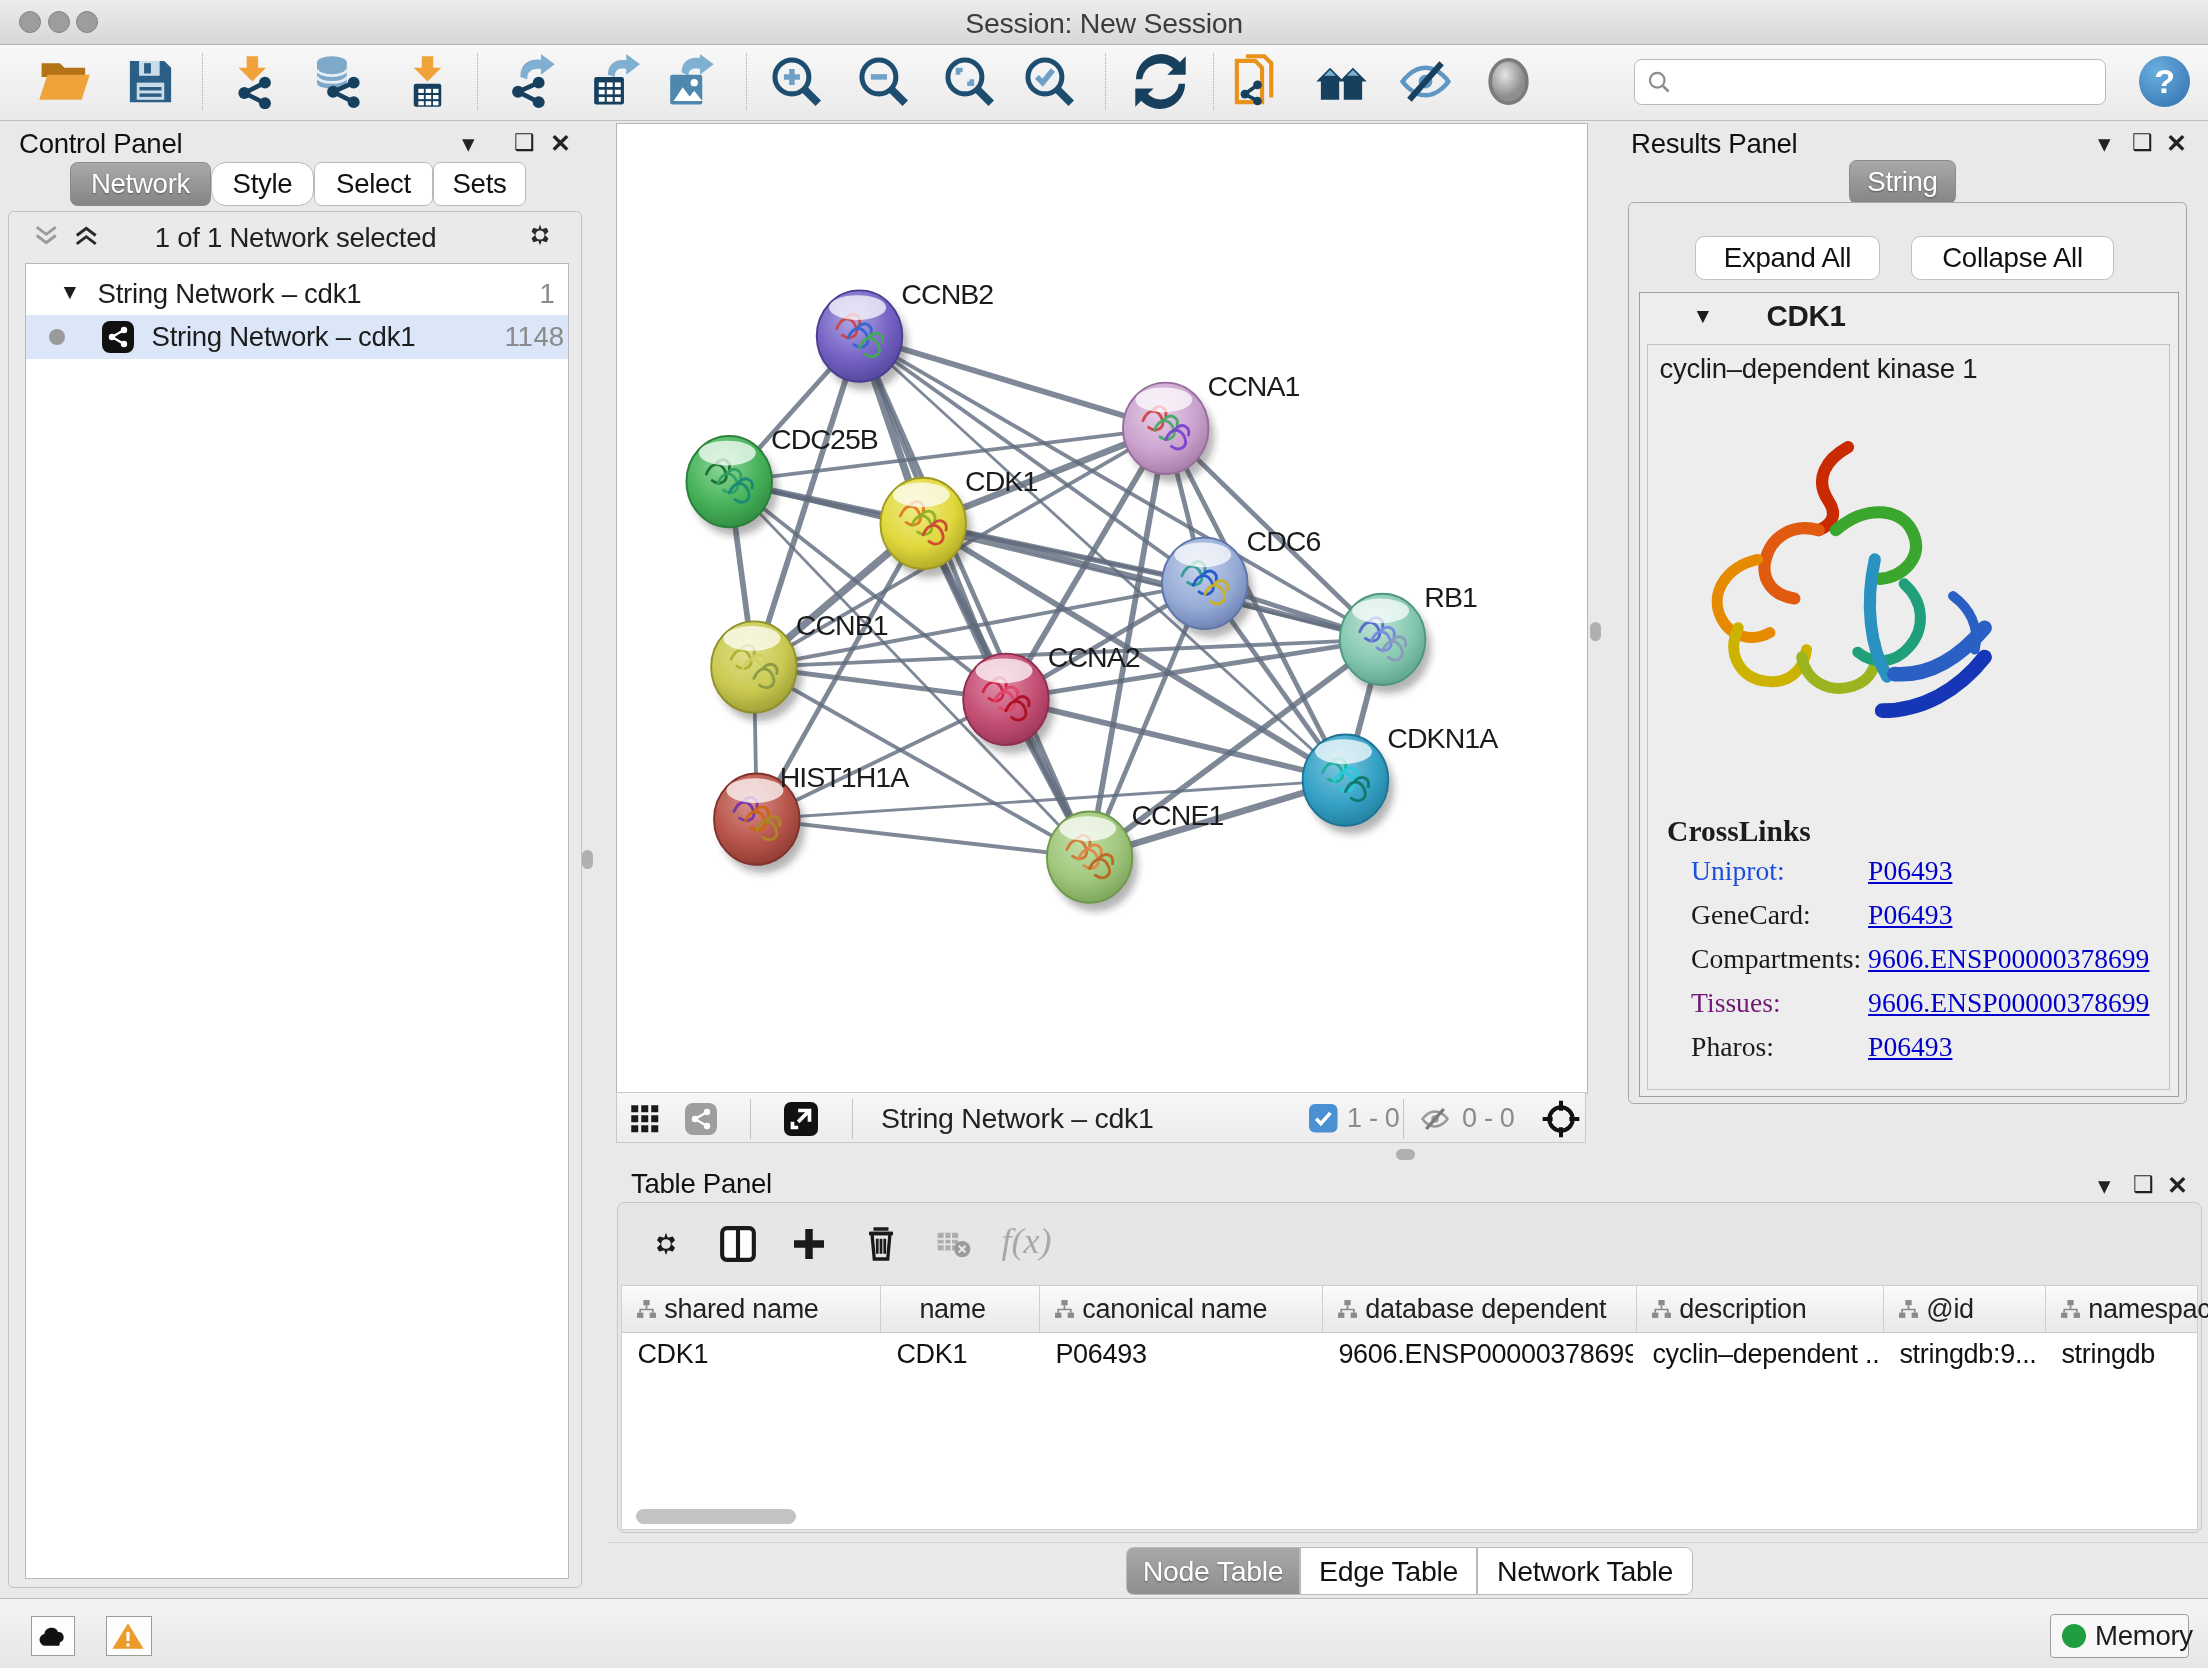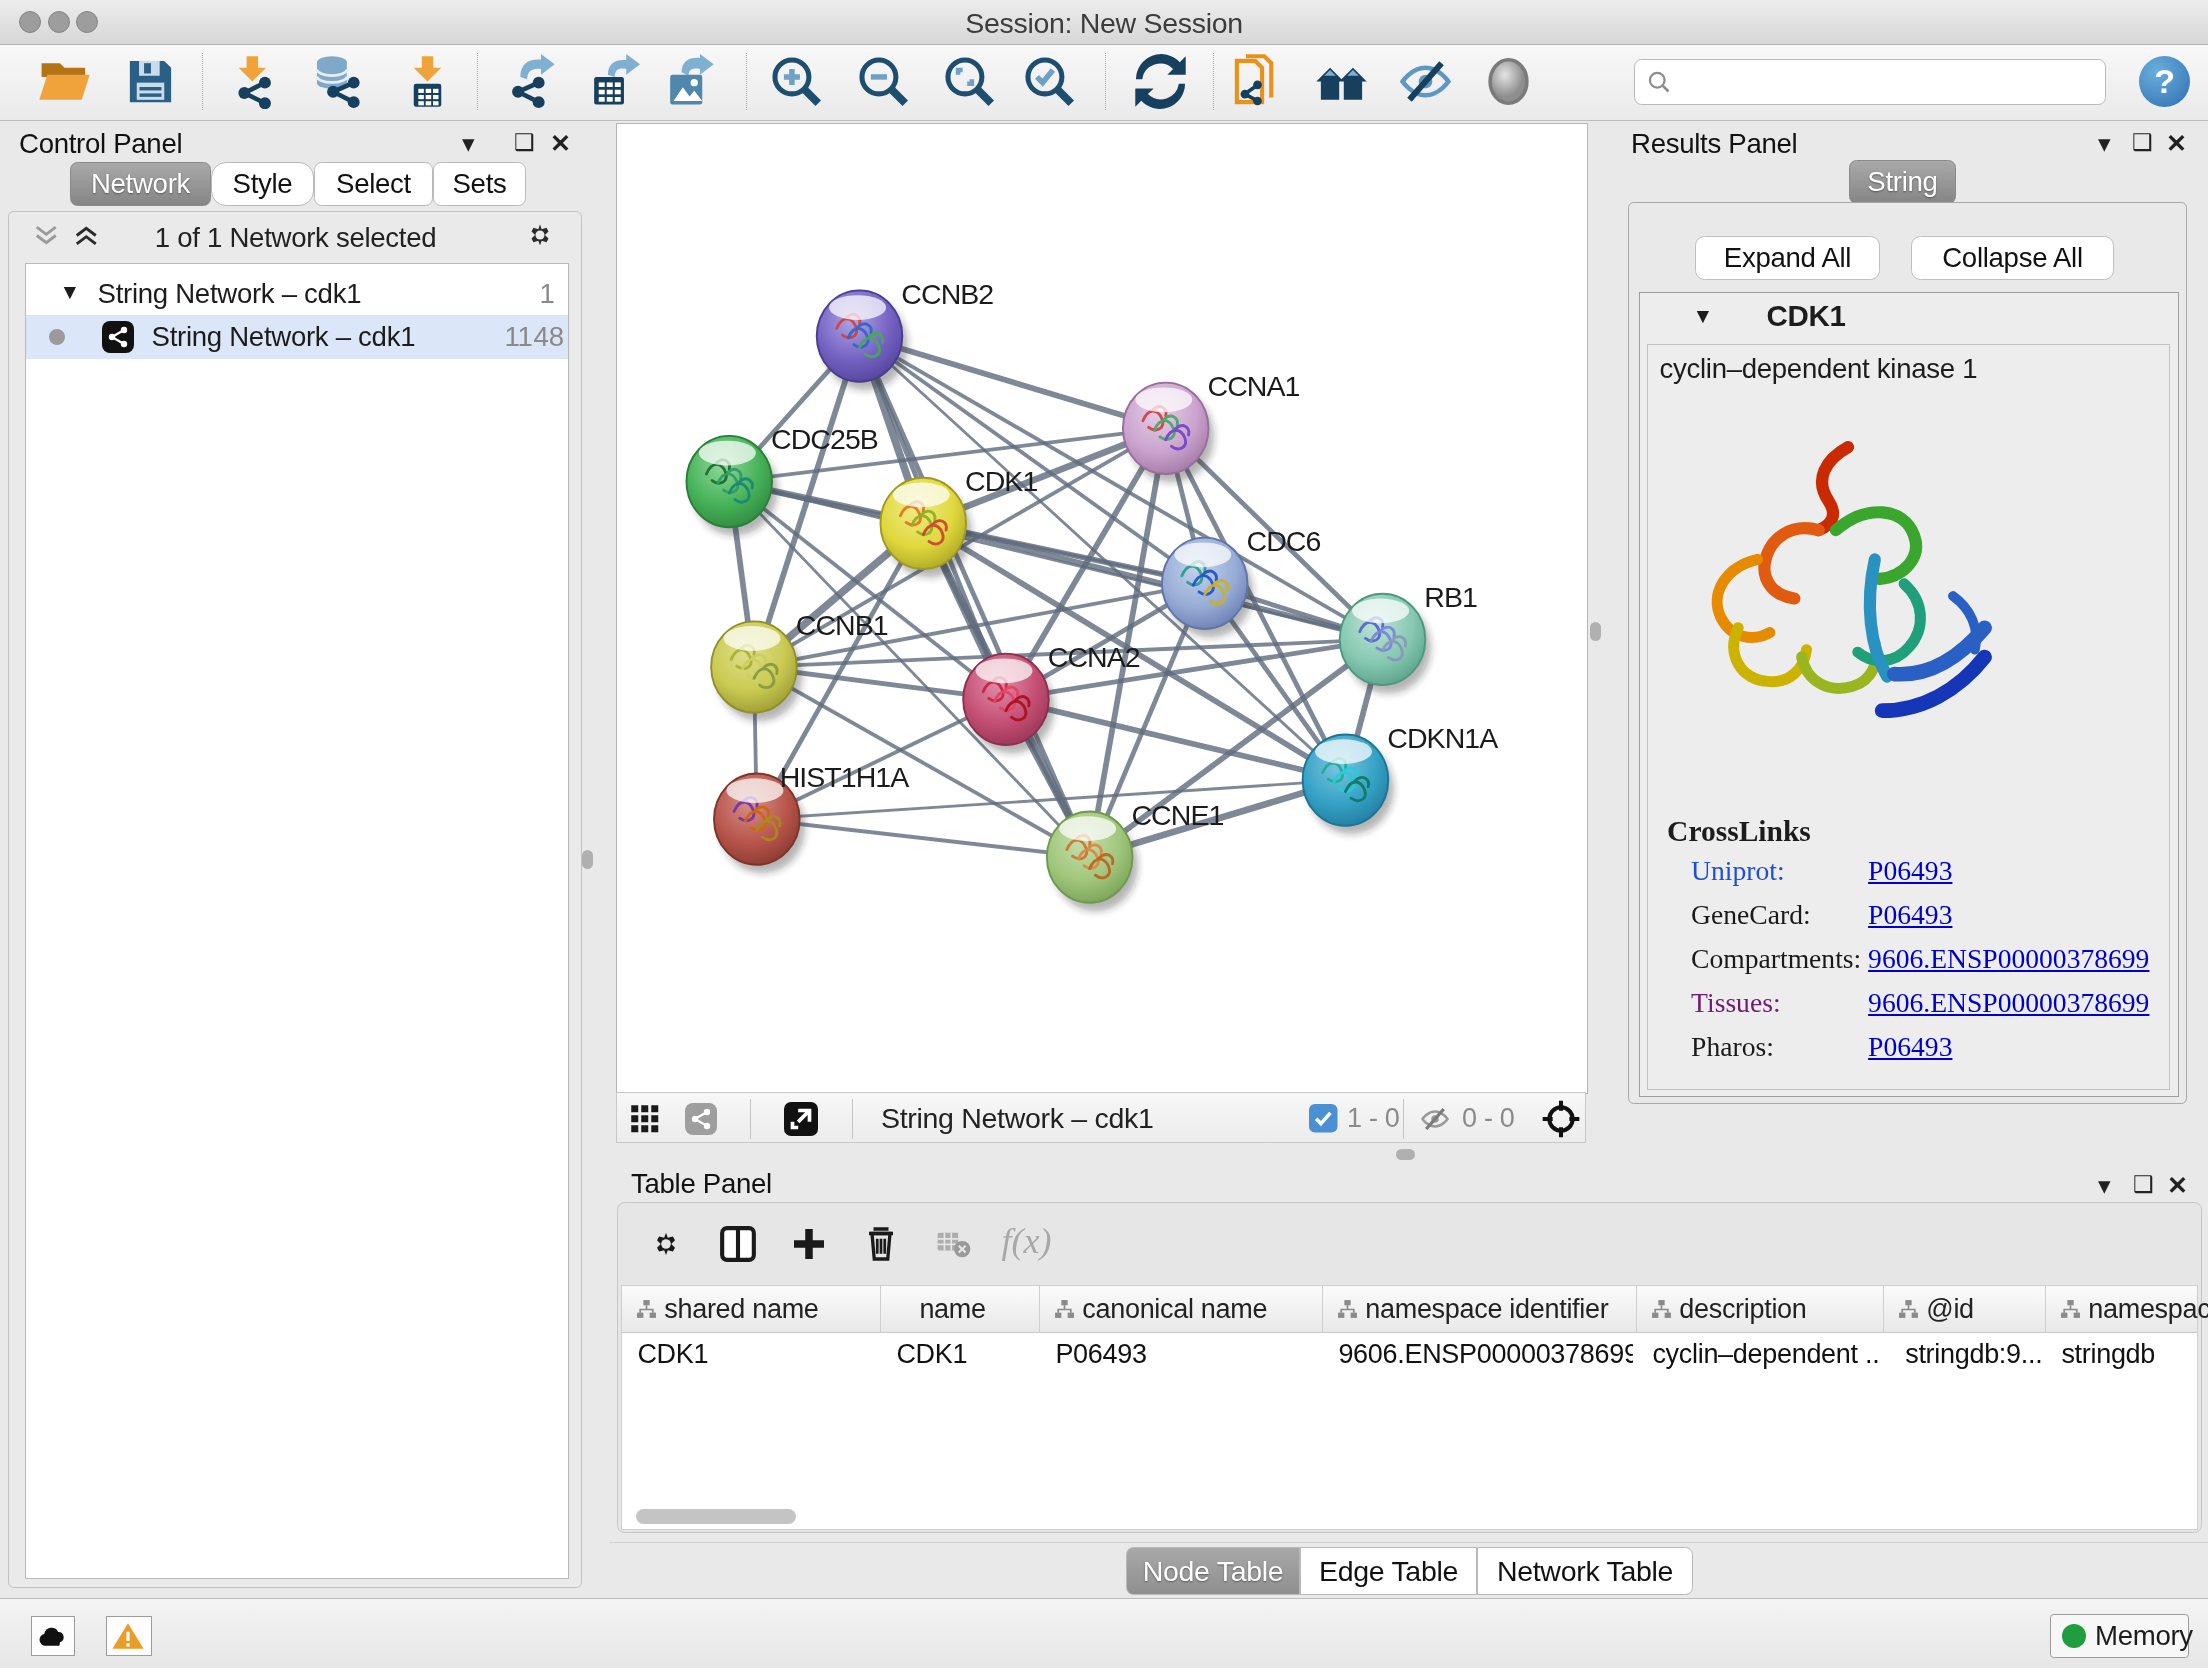--- a/index.html
+++ b/index.html
@@ -636,21 +636,21 @@
                     <path d="M10 6v4M4 13v-3h12v3" stroke="#8a8a8a" stroke-width="1.6" fill="none"></path>
                   </g>
                 </svg></span><span>canonical name</span></div>
             <div class="thdr" style="left: 701px; width: 314px;"><span style="vertical-align:middle;margin:0 7.6px 0 13.3px;display:inline-block"><svg width="21" height="21" viewBox="0 0 20 20">
                   <g fill="#8a8a8a">
                     <rect x="7" y="1" width="6" height="5"></rect>
                     <rect x="1" y="13" width="6" height="5"></rect>
                     <rect x="13" y="13" width="6" height="5"></rect>
                     <path d="M10 6v4M4 13v-3h12v3" stroke="#8a8a8a" stroke-width="1.6" fill="none"></path>
                   </g>
-                </svg></span><span>namespace identifier</span></div>
+                </svg></span><span>database dependent</span></div>
             <div class="thdr" style="left: 1015px; width: 247px;"><span style="vertical-align:middle;margin:0 7.6px 0 13.3px;display:inline-block"><svg width="21" height="21" viewBox="0 0 20 20">
                   <g fill="#8a8a8a">
                     <rect x="7" y="1" width="6" height="5"></rect>
                     <rect x="1" y="13" width="6" height="5"></rect>
                     <rect x="13" y="13" width="6" height="5"></rect>
                     <path d="M10 6v4M4 13v-3h12v3" stroke="#8a8a8a" stroke-width="1.6" fill="none"></path>
                   </g>
                 </svg></span><span>description</span></div>
             <div class="thdr" style="left: 1262px; width: 162px;"><span style="vertical-align:middle;margin:0 7.6px 0 13.3px;display:inline-block"><svg width="21" height="21" viewBox="0 0 20 20">
                   <g fill="#8a8a8a">
@@ -668,21 +668,21 @@
                     <path d="M10 6v4M4 13v-3h12v3" stroke="#8a8a8a" stroke-width="1.6" fill="none"></path>
                   </g>
                 </svg></span><span>namespace</span></div>
           </div>
         <div id="tbl-body" class="abs" style="left:0;top:0;width:1575px;height:243px;">
             <div class="tcell" style="left: 15px; width: 240px;">CDK1</div>
             <div class="tcell" style="left: 274px; width: 140px;">CDK1</div>
             <div class="tcell" style="left: 433px; width: 264px;">P06493</div>
             <div class="tcell" style="left: 716px; width: 295px;">9606.ENSP00000378699</div>
             <div class="tcell" style="left: 1030px; width: 228px;">cyclin–dependent ...</div>
-            <div class="tcell" style="left: 1277px; width: 143px; text-align: right;">stringdb:9...</div>
+            <div class="tcell" style="left: 1277px; width: 143px;">stringdb:9...</div>
             <div class="tcell" style="left: 1439px; width: 146px;">stringdb</div>
           </div>
         <div class="abs" style="left:13.3px;top:223px;width:160px;height:15px;border-radius:7.6px;background:#c4c4c4;"></div>
       </div>
     </div>
     <div id="tbl-tabs" class="abs" style="left:0;top:380px;width:1600px;height:51px;border-top:1px solid #d2d2d2;">
         <div class="btab sel" style="left: 517px; width: 174px; top: 3.8px; border-radius: 7.6px 0px 0px 7.6px;">Node Table</div>
         <div class="btab" style="left: 691px; width: 177px; top: 3.8px;">Edge Table</div>
         <div class="btab" style="left: 868px; width: 216px; top: 3.8px; border-radius: 0px 7.6px 7.6px 0px;">Network Table</div>
       </div>

